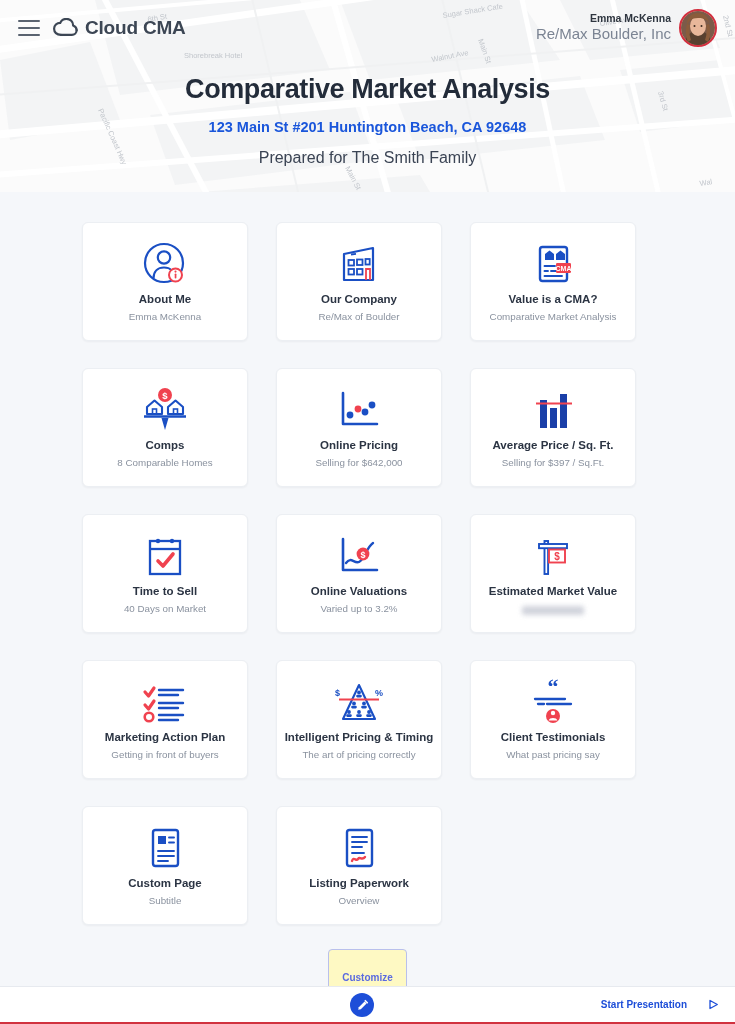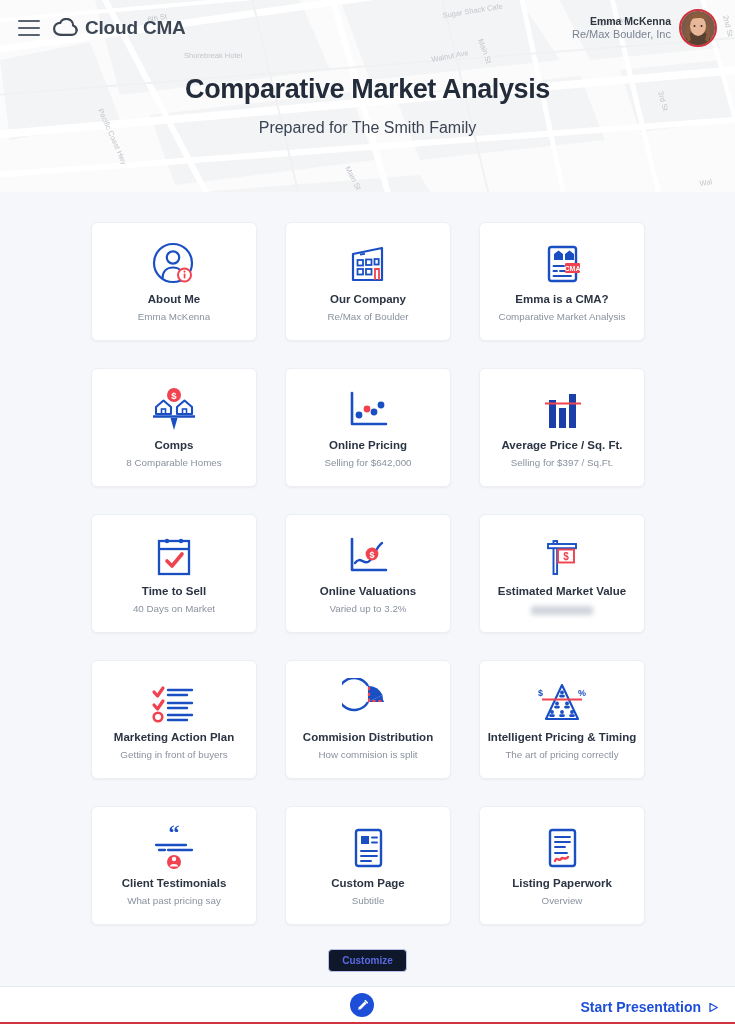--- a/index.html
+++ b/index.html
@@ -28,36 +28,36 @@
     display: flex; flex-direction: column; justify-content: space-between; cursor: pointer;
   }
   .hamburger span { display:block; height: 1.6px; width: 100%; background: #5a6370; border-radius: 1px; }
   .brand { display: flex; align-items: center; gap: 7px; }
   .brand-mark { width: 26px; height: 20px; }
   .brand-text { font-size: 19px; font-weight: 700; color: #3c4654; letter-spacing: -0.2px; }
 
   .agent { margin-left: auto; display: flex; align-items: center; gap: 8px; padding-right: 6px; }
   .agent-txt { text-align: right; line-height: 1.25; }
   .agent-name { font-size: 10.5px; font-weight: 700; color: #2f3640; }
-  .agent-co { font-size: 11px; color: #7b8493; }
+  .agent-co { font-size: 15px; color: #7b8493; }
   .avatar {
     width: 38px; height: 38px; border-radius: 50%;
     border: 2px solid #d32f3f; overflow: hidden; position: relative;
     background: #cfa98f;
   }
   .avatar svg { display:block; }
 
   .hero-text { position: absolute; top: 74px; left: 0; right: 0; text-align: center; z-index: 4; }
   .hero-title { font-size: 27px; font-weight: 700; color: #232c3a; letter-spacing: -0.4px; }
   .hero-addr { margin-top: 14px; font-size: 14.5px; font-weight: 700; color: #1a56db; }
   .hero-prep { margin-top: 14px; font-size: 16px; font-weight: 400; color: #3b4454; }
 
   
   .grid {
-    position: absolute; top: 222px; left: 91px;
+    position: absolute; top: 222px; left: 82px;
     width: 554px;
     display: grid; grid-template-columns: repeat(3, 166px);
     column-gap: 28px; row-gap: 27px;
   }
   .card {
     width: 166px; height: 119px; background: #fff;
     border-radius: 6px; border: 1px solid #eceff3;
     box-shadow: 0 1px 2px rgba(30,40,60,0.05);
     display: flex; flex-direction: column; align-items: center;
     padding-top: 14px; cursor: pointer;
@@ -68,40 +68,40 @@
   .card-sub.redacted {
     color: transparent; background: #c9ccd6; border-radius: 2px;
     width: 62px; height: 9px; margin-top: 9px;
     filter: blur(2.4px); opacity: .85;
   }
 
   
   .customize-wrap { position: absolute; top: 949px; left: 0; right: 0; text-align: center; }
   .customize-btn {
     display: inline-block; font-size: 10px; font-weight: 700; color: #5a6ae0;
-    background: #0f172a; border: 1px solid #b9c0ec; border-radius: 4px;
-    padding: 5px 13px; cursor: pointer; font-family: "Liberation Sans", sans-serif;
+    background: #fef9c3; border: 1px solid #b9c0ec; border-radius: 4px;
+    padding: 22px 13px; cursor: pointer; font-family: "Liberation Sans", sans-serif;
   }
 
   
   .bottombar {
     position: absolute; left: 0; right: 0; bottom: 0; height: 38px;
     background: #fff; border-top: 1px solid #e7eaef;
     display: flex; align-items: center; justify-content: center;
   }
   .edit-fab {
     position: absolute; left: 350px; top: 6px;
     width: 24px; height: 24px; border-radius: 50%;
     background: #1d4ed8; display: flex; align-items: center; justify-content: center;
     cursor: pointer;
   }
   .start-pres {
     position: absolute; right: 16px; top: 12px;
-    display: flex; align-items: center; gap: 7px;
-    font-size: 14px; font-weight: 700; color: #1d4ed8; cursor: pointer;
+    display: flex; align-items: center; gap: 21px;
+    font-size: 10px; font-weight: 700; color: #1d4ed8; cursor: pointer;
   }
   .redline { position: absolute; left: 0; right: 0; bottom: 0; height: 2.5px; background: #d1323f; }
 </style>
 </head>
 <body>
 
 <div class="page">
 
   <div class="hero">
     <div class="map-bg">
@@ -182,20 +182,21 @@
             <path d="M28 13 C30 20 29 27 27 31 L24 29 C26 24 26 18 25 14 Z" fill="#8a5c3b"></path>
             <circle cx="13.5" cy="15" r="1" fill="#3a2a20"></circle>
             <circle cx="20.5" cy="15" r="1" fill="#3a2a20"></circle>
           </svg>
         </div>
       </div>
     </div>
 
     <div class="hero-text">
       <div class="hero-title">Comparative Market Analysis</div>
+      <div class="hero-addr">123 Main St #201 Huntington Beach, CA 92648</div>
       <div class="hero-prep">Prepared for The Smith Family</div>
     </div>
   </div>
 
   <div class="grid">
 
     <div class="card">
       <div class="card-ico">
         <svg width="50" height="50" viewBox="0 0 50 50">
           <circle cx="24" cy="24" r="19" fill="none" stroke="#1a4fc4" stroke-width="2.2"></circle>
@@ -236,21 +237,21 @@
           <g stroke="#1a4fc4" stroke-width="1.9" stroke-linecap="round">
             <line x1="16.5" y1="27" x2="27" y2="27"></line>
             <line x1="16.5" y1="32" x2="20" y2="32"></line>
             <line x1="23" y1="32" x2="31" y2="32"></line>
             <line x1="16.5" y1="37" x2="34" y2="37"></line>
           </g>
           <rect x="28" y="24" width="15" height="10" rx="1.2" fill="#f0424f"></rect>
           <text x="35.5" y="31.5" font-family="Liberation Sans, sans-serif" font-size="7" font-weight="700" fill="#fff" text-anchor="middle">CMA</text>
         </svg>
       </div>
-      <div class="card-title">Emma is a CMA?</div>
+      <div class="card-title">Value is a CMA?</div>
       <div class="card-sub">Comparative Market Analysis</div>
     </div>
 
     <div class="card">
       <div class="card-ico">
         <svg width="54" height="50" viewBox="0 0 54 50">
           <path d="M9 29 L9 22 L16.5 15.5 L24 22 L24 29 Z" fill="none" stroke="#1a4fc4" stroke-width="2.1" stroke-linejoin="round"></path>
           <rect x="14.5" y="24" width="4" height="5" fill="none" stroke="#1a4fc4" stroke-width="1.6"></rect>
           <path d="M30 29 L30 22 L37.5 15.5 L45 22 L45 29 Z" fill="none" stroke="#1a4fc4" stroke-width="2.1" stroke-linejoin="round"></path>
           <rect x="35.5" y="24" width="4" height="5" fill="none" stroke="#1a4fc4" stroke-width="1.6"></rect>
@@ -344,32 +345,20 @@
               <line x1="22" y1="30" x2="41" y2="30"></line>
             <line x1="22" y1="37" x2="46" y2="37"></line>
               <line x1="22" y1="42" x2="41" y2="42"></line>
           </g>
         </svg>
       </div>
       <div class="card-title">Marketing Action Plan</div>
       <div class="card-sub">Getting in front of buyers</div>
     </div>
 
-    <div class="card">
-      <div class="card-ico">
-        <svg width="52" height="48" viewBox="0 0 52 48">
-          <path d="M26 24 A16 16 0 1 1 26 8" fill="none" stroke="#1a4fc4" stroke-width="2.4"></path>
-          <path d="M26 24 L26 8 A16 16 0 0 1 40.5 17 Z" fill="#1a4fc4"></path>
-          <path d="M26 24 L42 24 A16 16 0 0 1 40.5 17 Z" fill="#1a4fc4"></path>
-          <path d="M27 9 L27 23 L41 23" fill="none" stroke="#f0424f" stroke-width="2.2" stroke-dasharray="3.2 2.6"></path>
-        </svg>
-      </div>
-      <div class="card-title">Commision Distribution</div>
-      <div class="card-sub">How commision is split</div>
-    </div>
 
     <div class="card">
       <div class="card-ico">
         <svg width="58" height="48" viewBox="0 0 58 48">
           <path d="M29 7 L45 41 L13 41 Z" fill="none" stroke="#1a4fc4" stroke-width="2.1" stroke-linejoin="round"></path>
           <line x1="9" y1="21.5" x2="49" y2="21.5" stroke="#f0424f" stroke-width="2"></line>
           <text x="5" y="18" font-family="Liberation Sans, sans-serif" font-size="9" font-weight="700" fill="#1a4fc4">$</text>
           <text x="45" y="18" font-family="Liberation Sans, sans-serif" font-size="9" font-weight="700" fill="#1a4fc4">%</text>
           <g fill="#1a4fc4">
             <circle cx="29" cy="14.5" r="1.9"></circle>

